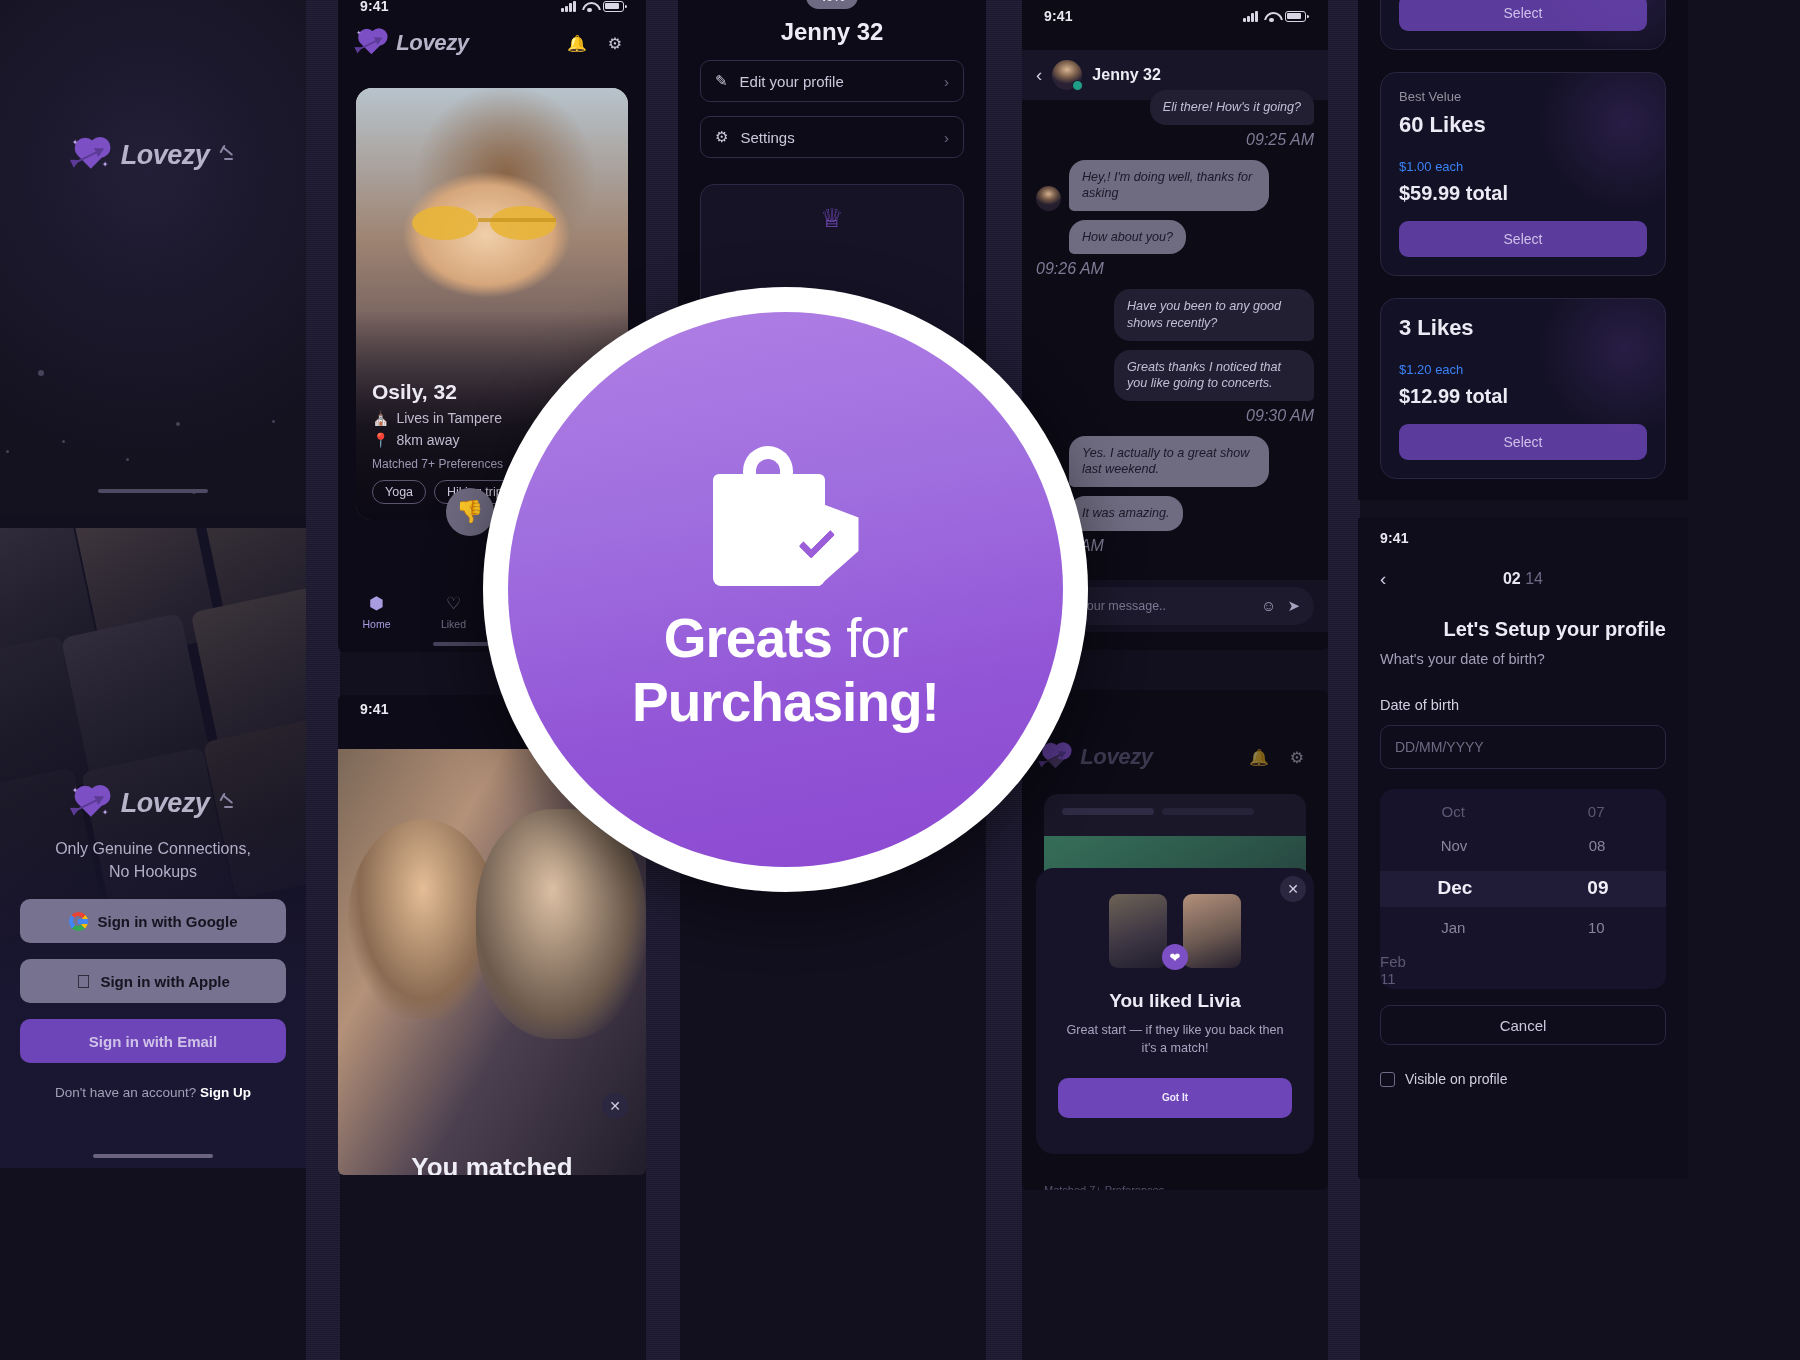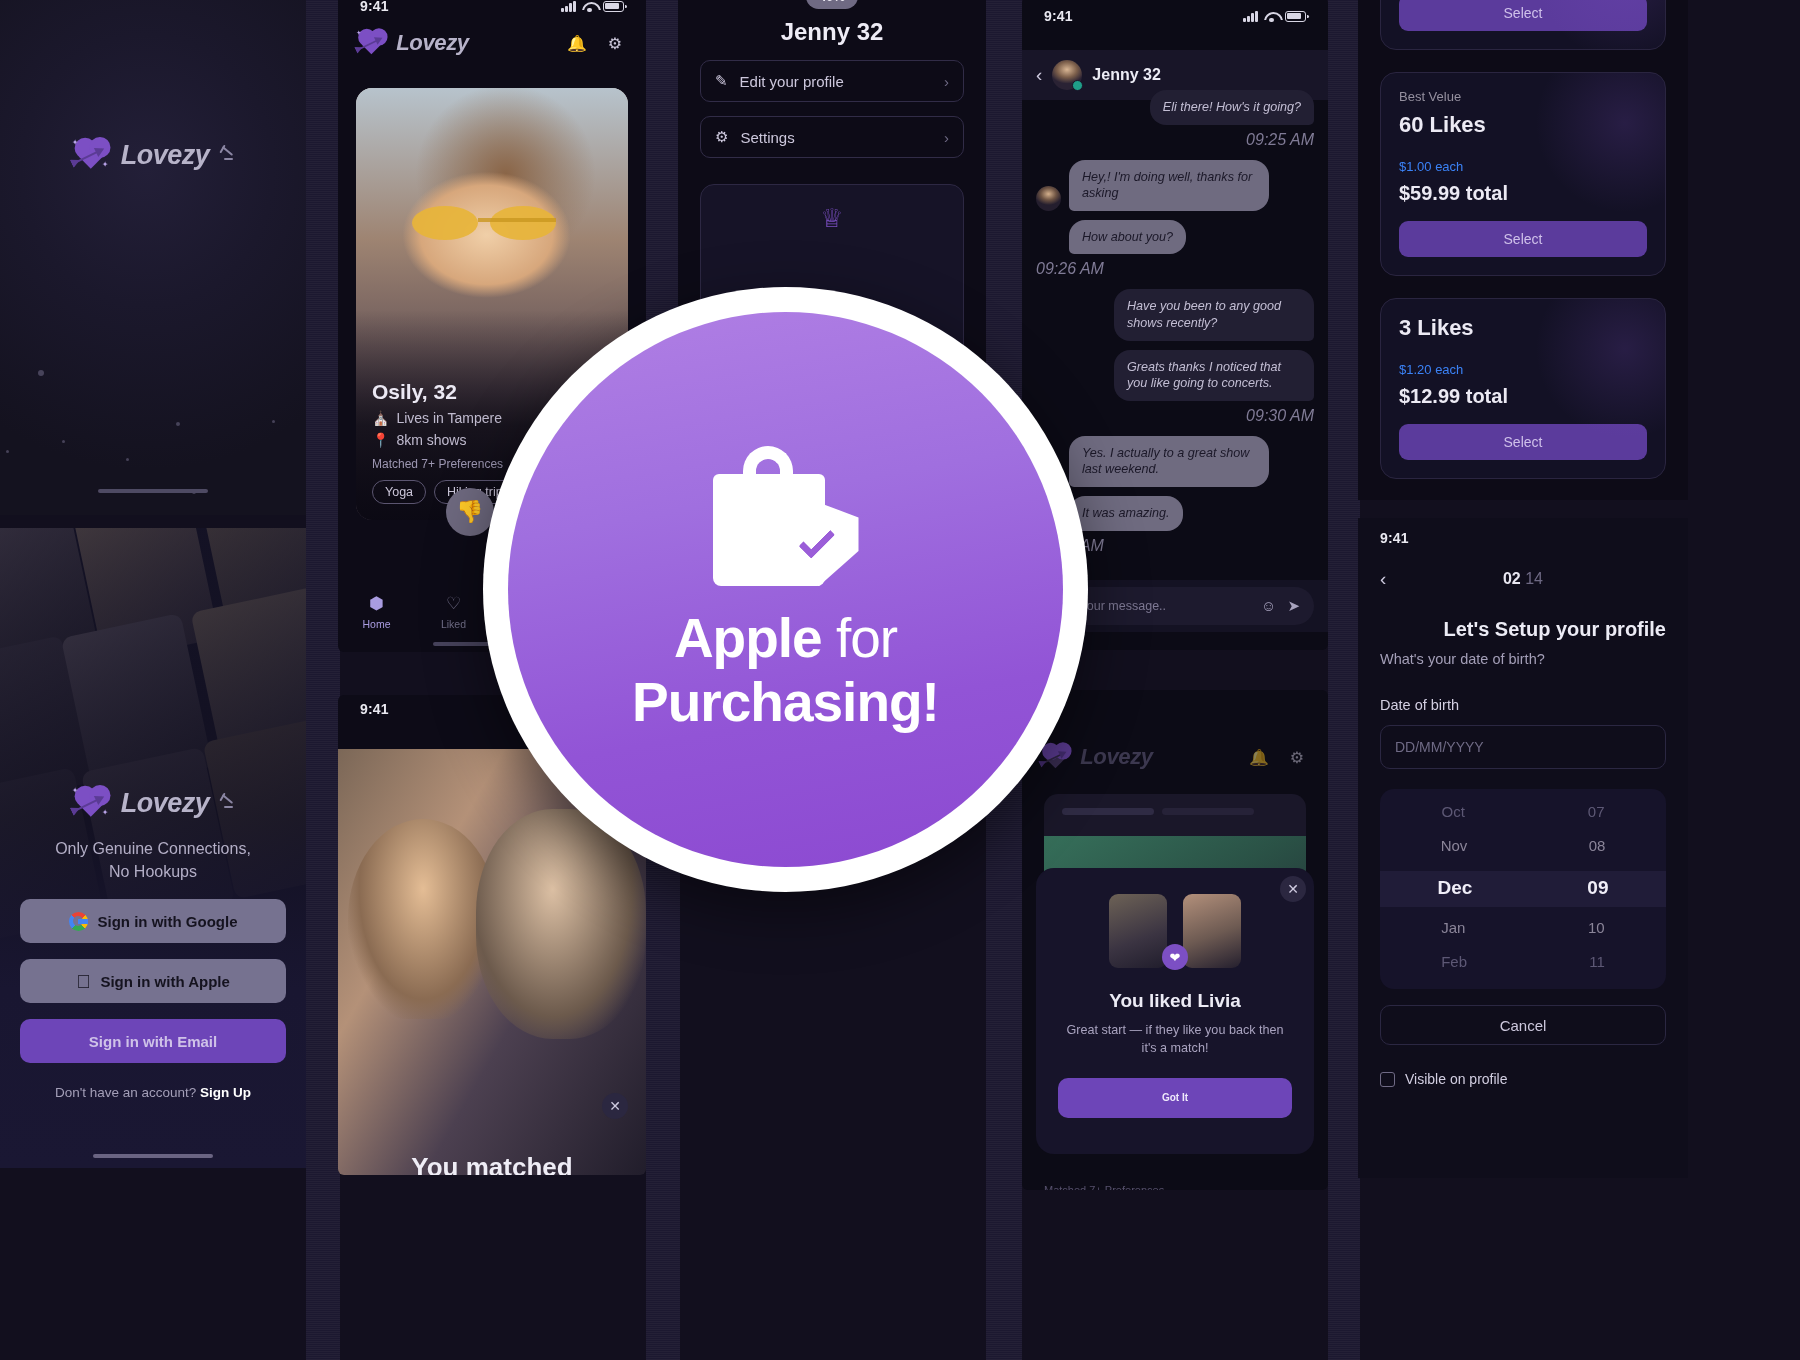--- a/index.html
+++ b/index.html
@@ -354,21 +354,21 @@
       <div class="bridge"></div>
       <div class="scrim"></div>
       <div class="info">
         <div class="nm">Osily, 32</div>
         <div class="meta">
           <span>⛪</span>
           <span>Lives in Tampere</span>
         </div>
         <div class="meta">
           <span>📍</span>
-          <span>8km shows</span>
+          <span>8km away</span>
         </div>
         <div class="pref">Matched 7+ Preferences</div>
         <div class="chips">
           <span class="chip">Yoga</span>
           <span class="chip">Hiking trips</span>
         </div>
       </div>
     </div>
     <div class="dislike">
       <span>👎</span>
@@ -601,21 +601,21 @@
         <span>08</span>
       </div>
       <div class="pk" style="top:88px;color:#f0eef8;font-size:19px;font-weight:700;">
         <span>Dec</span>
         <span>09</span>
       </div>
       <div class="pk" style="top:130px;color:#8b8599;">
         <span>Jan</span>
         <span>10</span>
       </div>
-      <div class="pk" style="top:164px;color:#5d5875;">
+      <div class="pk" style="top:164px;color:#5d5875;flex-direction:column;">
         <span>Feb</span>
         <span>11</span>
       </div>
     </div>
     <div class="cancel">
       <span>Cancel</span>
     </div>
     <div class="chk">
       <span class="box"></span>
       <span>Visible on profile</span>
@@ -625,19 +625,19 @@
   <div id="badge">
     <div class="disc">
       <div class="bagwrap">
         <div class="handle"></div>
         <div class="bag"></div>
         <div class="shield">
             <span class="chk"></span>
           </div>
       </div>
       <div class="t1">
-        <span>Apple</span> <span class="lt">for</span>
+        <span>Greats</span> <span class="lt">for</span>
       </div>
       <div class="t2">Purchasing!</div>
     </div>
   </div>
 
 </div>
 
 </body></html>

